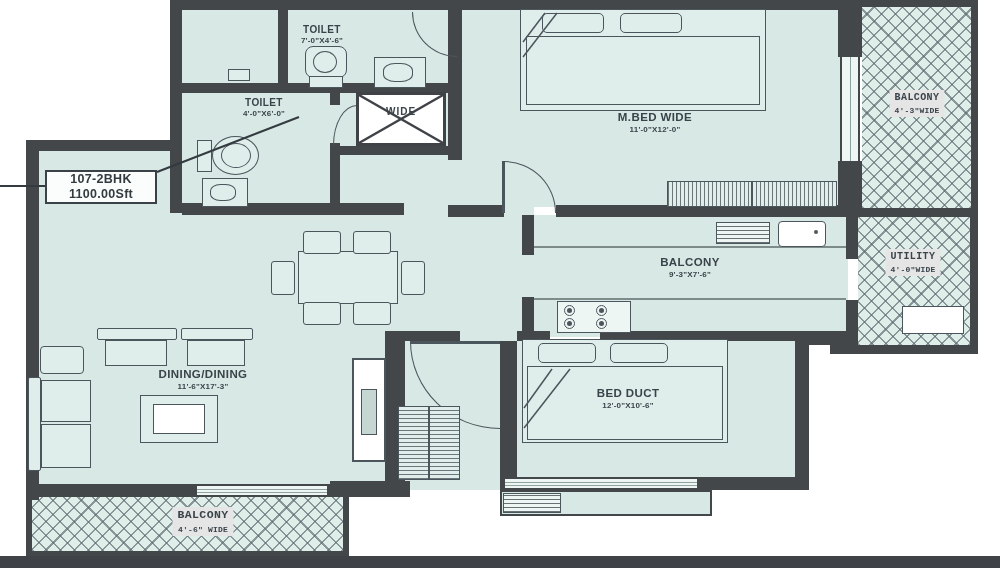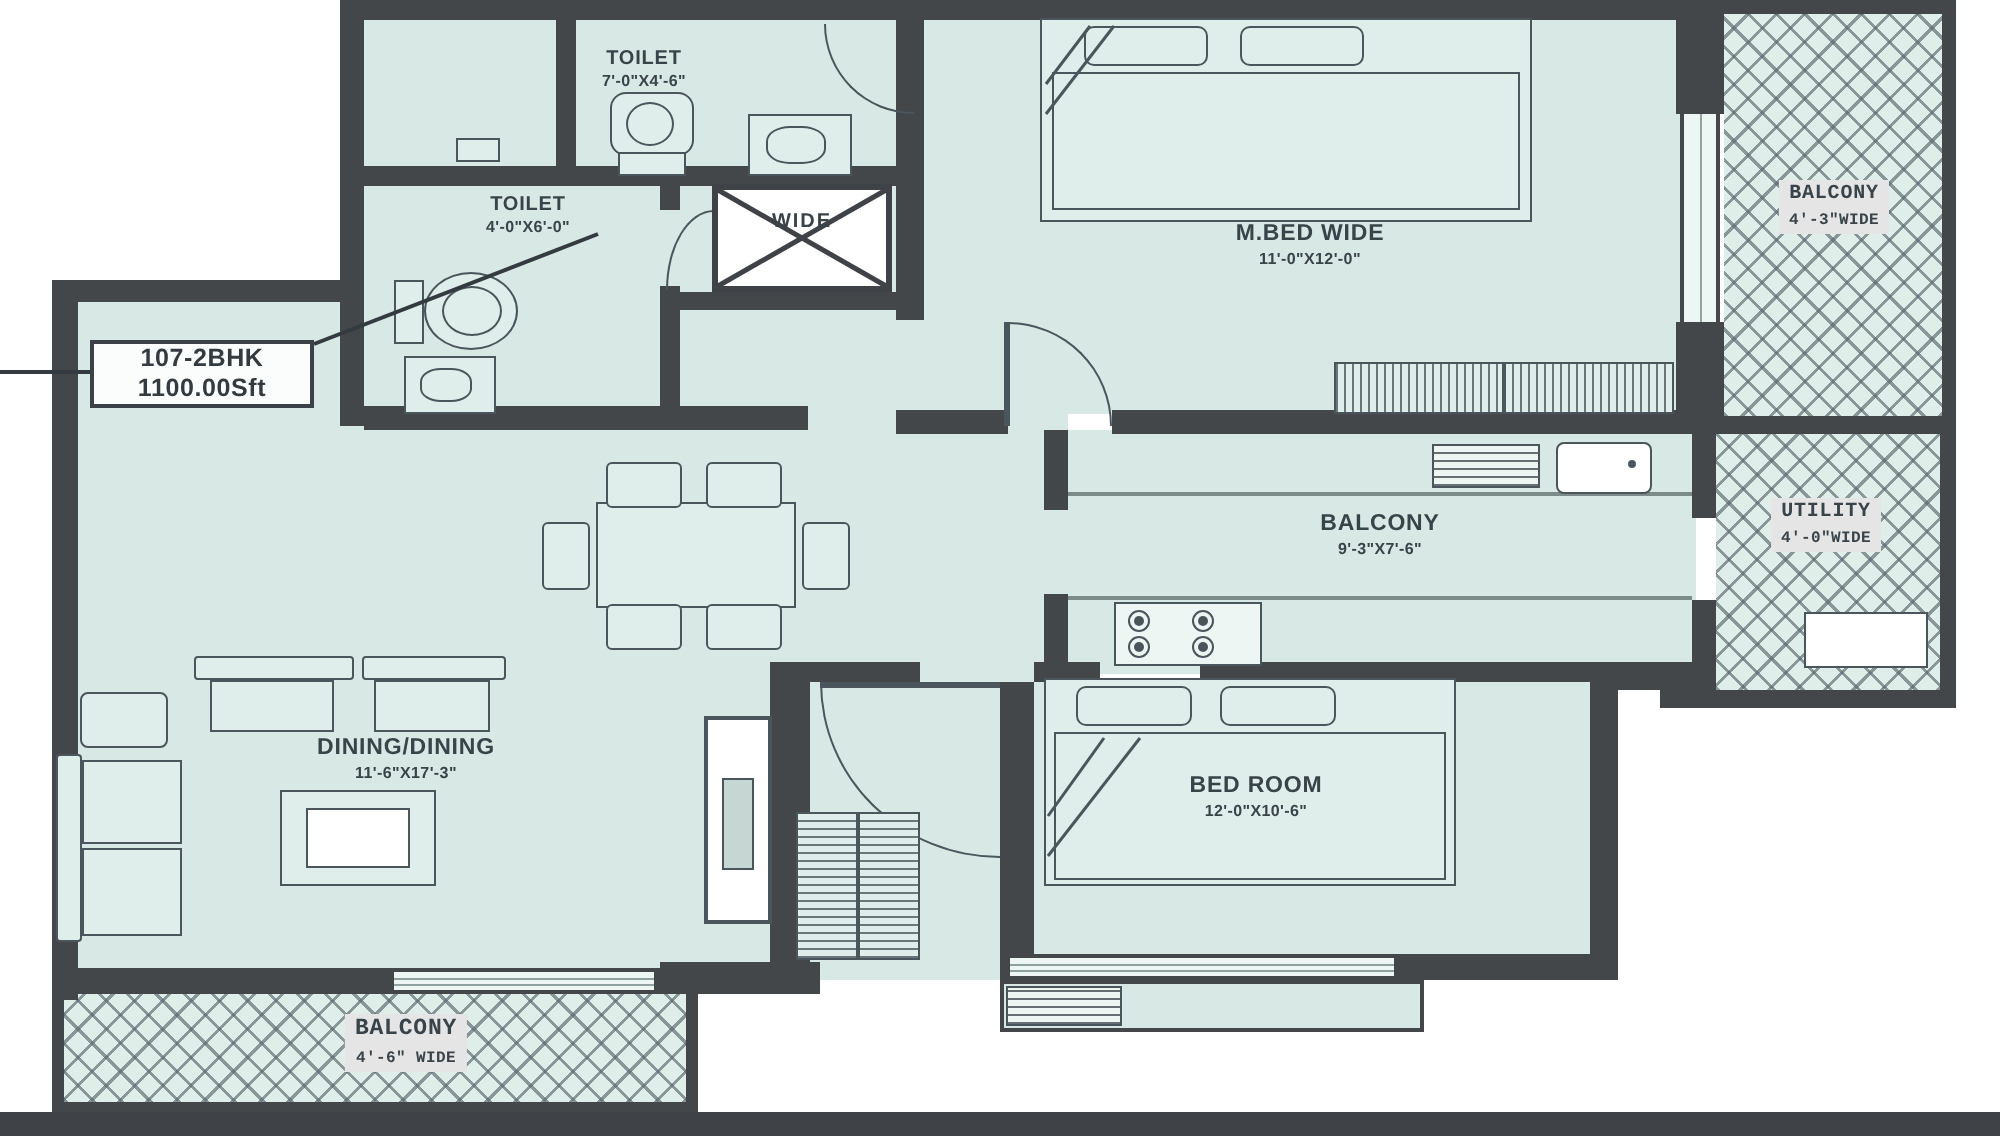--- a/index.html
+++ b/index.html
@@ -235,21 +235,21 @@
     <div class="nm on-hatch">UTILITY</div>
     <div class="dm on-hatch">4'-0"WIDE</div>
   </div>
 
   <div class="room-label" style="left:203px;top:367px;">
     <div class="nm">DINING/DINING</div>
     <div class="dm">11'-6"X17'-3"</div>
   </div>
 
   <div class="room-label" style="left:628px;top:386px;">
-    <div class="nm">BED ROOM</div>
+    <div class="nm">BED DUCT</div>
     <div class="dm">12'-0"X10'-6"</div>
   </div>
 
   <div class="room-label" style="left:203px;top:507px;">
     <div class="nm on-hatch">BALCONY</div>
     <div class="dm on-hatch">4'-6" WIDE</div>
   </div>
 
 </div>
 

